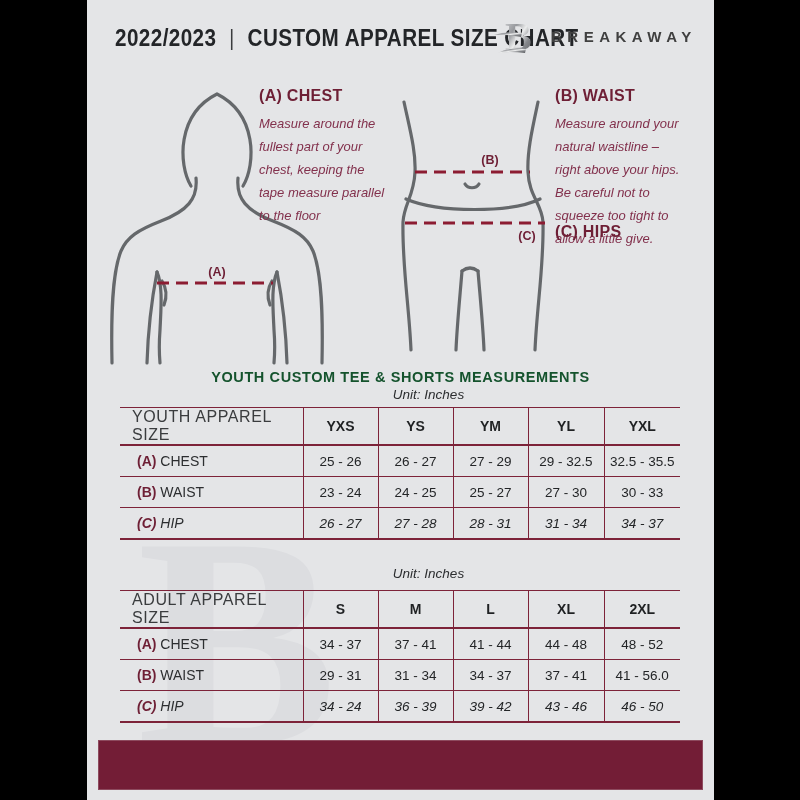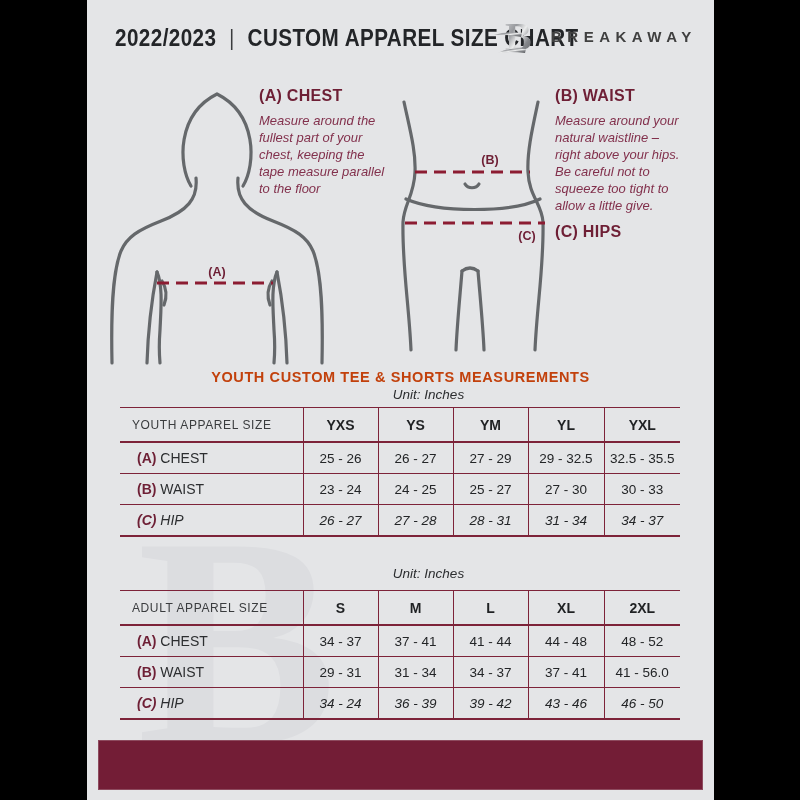--- a/index.html
+++ b/index.html
@@ -19,51 +19,51 @@
     transform:scaleX(.86);transform-origin:left center;
   }
   .masthead-title .pipe{font-weight:normal;color:#3a3c3e;font-size:22px;}
   .brand{position:absolute;left:405px;top:14px;display:flex;align-items:center;gap:9px;z-index:2;}
   .brand-word{font-weight:bold;font-size:15px;letter-spacing:5.5px;color:#404040;}
   
   .guide-title{
     position:absolute;font-weight:bold;font-size:16px;color:#6e1f35;letter-spacing:.3px;z-index:2;
   }
   .guide-desc{
-    position:absolute;font-style:italic;font-size:13px;line-height:17px;color:#82304c;
+    position:absolute;font-style:italic;font-size:13px;line-height:23px;color:#82304c;
     white-space:pre-line;z-index:2;
   }
   .fig{position:absolute;z-index:1;}
   .outline{fill:none;stroke:#65686b;stroke-width:3.2;stroke-linecap:round;}
   .dash{fill:none;stroke:#8c1c32;stroke-width:3;stroke-dasharray:12 7;}
   .figlabel{font-family:"Liberation Sans",sans-serif;font-size:12.5px;font-weight:bold;fill:#6e1f35;}
   
   .section-title{
     position:absolute;left:0;width:627px;text-align:center;z-index:2;
-    font-weight:bold;font-size:14.5px;color:#c2410c;letter-spacing:.6px;
+    font-weight:bold;font-size:14.5px;color:#14532d;letter-spacing:.6px;
   }
   .section-unit{
     position:absolute;left:0;width:627px;text-align:center;z-index:2;
     font-style:italic;font-size:13.5px;color:#2b2d2f;padding-left:28px;
   }
   
   table.size{
     position:absolute;left:33px;width:560px;border-collapse:collapse;table-layout:fixed;z-index:2;
   }
   table.size th,table.size td{
     border-right:1.6px solid #7d2339;text-align:center;vertical-align:middle;
     font-size:13.5px;color:#232527;padding:0;
   }
   table.size th:last-child,table.size td:last-child{border-right:none;}
   table.size thead th{
     border-top:1.6px solid #7d2339;border-bottom:2.6px solid #7d2339;
     height:33px;font-weight:bold;font-size:14px;color:#1f2123;
   }
   table.size thead th.rowhead{
-    font-weight:normal;font-size:12px;color:#3a3c3e;letter-spacing:.6px;text-align:left;padding-left:12px;
+    font-weight:normal;font-size:16px;color:#3a3c3e;letter-spacing:.6px;text-align:left;padding-left:12px;
   }
   table.size tbody td{border-bottom:1.6px solid #7d2339;height:30px;}
   table.size tbody tr:last-child td{border-bottom:2.2px solid #7d2339;font-style:italic;}
   table.size td.rowlabel{text-align:left;padding-left:17px;font-size:14px;color:#2c2e30;}
   table.size td.rowlabel b{color:#6e1f35;font-weight:bold;}
   
   .watermark{
     position:absolute;left:50px;top:525px;z-index:0;
     font-family:"Liberation Serif",serif;font-weight:bold;font-size:300px;line-height:.78;
     color:#dcdde0;

